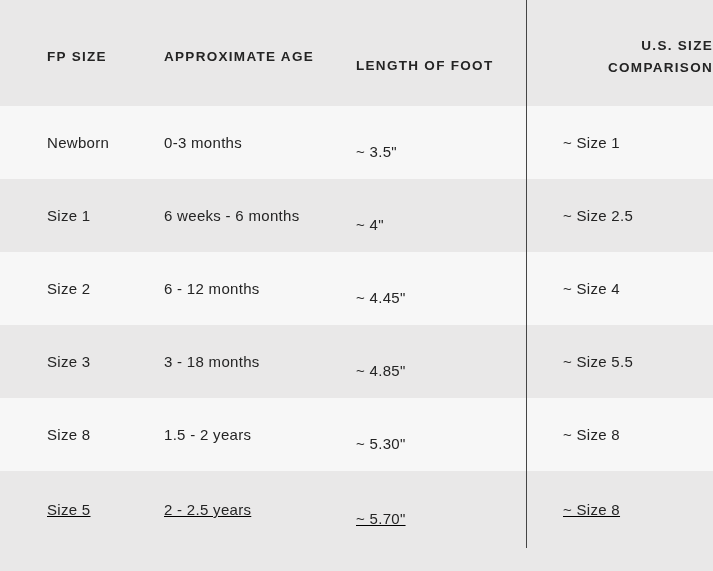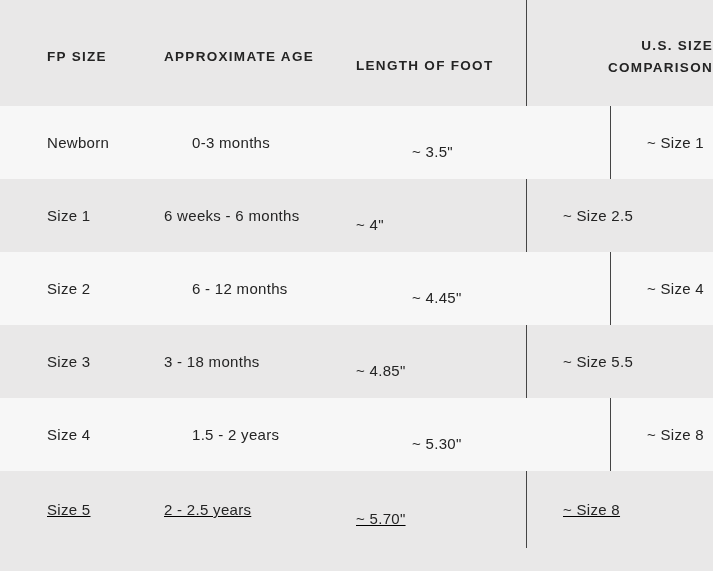--- a/index.html
+++ b/index.html
@@ -31,21 +31,21 @@
   .row.data {
     height: 73px;
   }
   .row.data.last {
     flex: 1 1 auto;
     height: auto;
     padding-bottom: 23px;
     text-decoration: underline;
   }
   .row.bg-gray  { background: var(--row-gray, #e9e8e8); }
-  .row.bg-light { background: var(--row-light, #f7f7f7); gap: 28px; }
+  .row.bg-light { background: var(--row-light, #f7f7f7); }
 
   .cell {
     box-sizing: border-box;
     height: 100%;
     display: flex;
     align-items: center;
   }
   .cell.c1 { padding-left: 47px; }
   .cell.c2 { padding-left: 0; }
   .cell.c3 { padding-left: 0; margin-top: 18px; }
@@ -150,21 +150,21 @@
     <div class="cell c3">
         <span class="val">~ 4.85"</span>
       </div>
     <div class="cell c4">
         <span class="val">~ Size 5.5</span>
       </div>
   </div>
 
   <div class="row data bg-light">
     <div class="cell c1">
-        <span class="val">Size 4</span>
+        <span class="val">Size 8</span>
       </div>
     <div class="cell c2">
         <span class="val">1.5 - 2 years</span>
       </div>
     <div class="cell c3">
         <span class="val">~ 5.30"</span>
       </div>
     <div class="cell c4">
         <span class="val">~ Size 8</span>
       </div>

